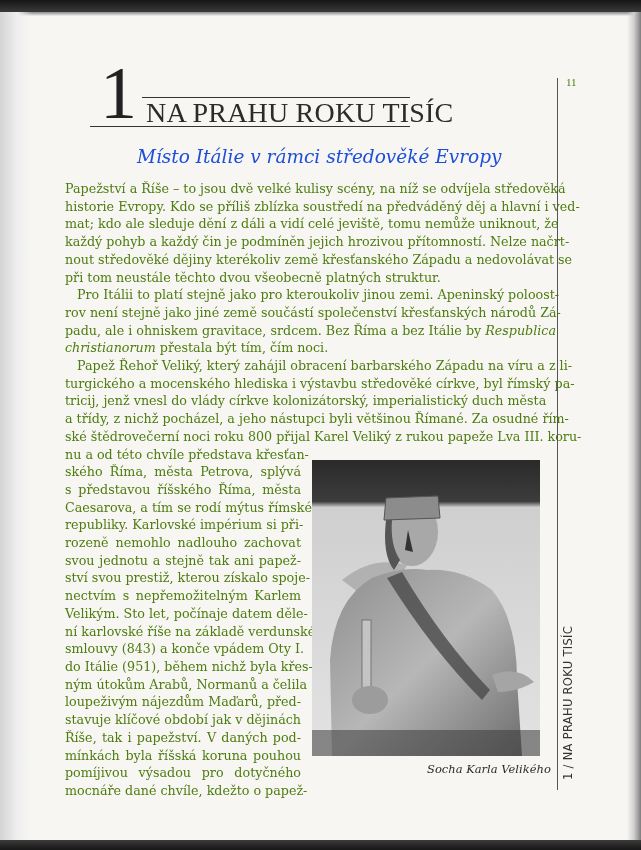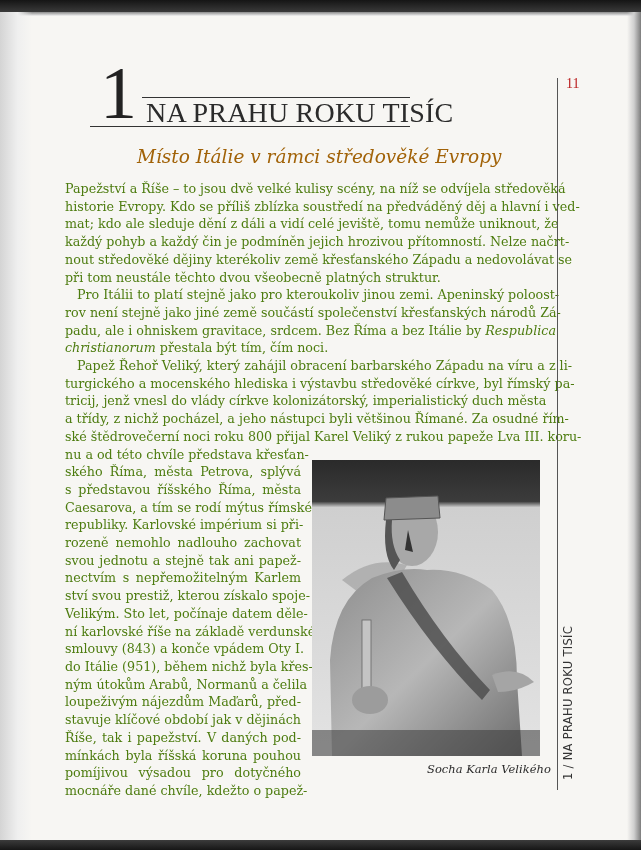--- a/index.html
+++ b/index.html
@@ -22,39 +22,39 @@
 
   .chapter-head { position:absolute; left:94px; top:62px; width:320px; height:66px; }
   .chapter-number { position:absolute; left:6px; top:-6px; font-family:"Liberation Serif", serif;
     font-size:74px; line-height:74px; color:#222; }
   .chapter-rule-top { position:absolute; left:48px; top:35px; width:268px; height:1px; background:#333; }
   .chapter-title { position:absolute; left:52px; top:36px; font-family:"Liberation Serif", serif;
     font-size:28px; line-height:30px; color:#2b2b2b; letter-spacing:0.2px; white-space:nowrap; }
   .chapter-rule-bottom { position:absolute; left:-4px; top:64px; width:320px; height:1px; background:#333; }
 
   .section-title { position:absolute; left:137px; top:146px; font-family:"DejaVu Serif", serif;
-    font-style:italic; font-size:18.5px; color:#a16207; white-space:nowrap; }
+    font-style:italic; font-size:18.5px; color:#1d4ed8; white-space:nowrap; }
 
   .body-text { position:absolute; left:65px; top:180px; width:477px;
     font-family:"DejaVu Serif", serif; font-size:12.7px; line-height:17.7px;
     color:#4d7c0f; text-align:justify; }
   .line { display:block; white-space:nowrap; text-align-last:justify; text-align:justify; }
   .line.last { text-align-last:left; }
   .line.indent { padding-left:12px; }
   .line.narrow { width:236px; }
   .body-text em { font-style:italic; }
 
   .figure { position:absolute; left:312px; top:460px; width:228px; height:296px;
     background:#d9d9d9; overflow:hidden; }
   .figure svg { display:block; }
   .caption { position:absolute; left:427px; top:762px; font-family:"DejaVu Serif", serif;
     font-style:italic; font-size:11.5px; color:#2b2b2b; white-space:nowrap; }
 
   .folio { position:absolute; left:566px; top:76px; font-family:"Liberation Serif", serif;
-    font-size:14px; color:#b91c1c; }
+    font-size:11px; color:#4d7c0f; }
   .side-rule { position:absolute; left:557px; top:78px; width:1px; height:712px; background:#555; }
   .running-head { position:absolute; left:561px; top:780px; transform-origin:0 0;
     transform:rotate(-90deg); font-family:"DejaVu Sans", "Liberation Sans", sans-serif;
     font-size:11.5px; color:#333; white-space:nowrap; letter-spacing:0.3px; }
 </style>
 </head>
 <body>
 
 <div class="scan-top"></div>
 <div class="scan-top-edge"></div>
@@ -87,22 +87,22 @@
   <span class="line">tricij, jenž vnesl do vlády církve kolonizátorský, imperialistický duch města</span>
   <span class="line">a třídy, z nichž pocházel, a jeho nástupci byli většinou Římané. Za osudné řím-</span>
   <span class="line">ské štědrovečerní noci roku 800 přijal Karel Veliký z rukou papeže Lva III. koru-</span>
   <span class="line narrow">nu a od této chvíle představa křesťan-</span>
   <span class="line narrow">ského Říma, města Petrova, splývá</span>
   <span class="line narrow">s představou říšského Říma, města</span>
   <span class="line narrow">Caesarova, a tím se rodí mýtus římské</span>
   <span class="line narrow">republiky. Karlovské impérium si při-</span>
   <span class="line narrow">rozeně nemohlo nadlouho zachovat</span>
   <span class="line narrow">svou jednotu a stejně tak ani papež-</span>
+  <span class="line narrow">ství svou prestiž, kterou získalo spoje-</span>
   <span class="line narrow">nectvím s nepřemožitelným Karlem</span>
-  <span class="line narrow">ství svou prestiž, kterou získalo spoje-</span>
   <span class="line narrow">Velikým. Sto let, počínaje datem děle-</span>
   <span class="line narrow">ní karlovské říše na základě verdunské</span>
   <span class="line narrow">smlouvy (843) a konče vpádem Oty I.</span>
   <span class="line narrow">do Itálie (951), během nichž byla křes-</span>
   <span class="line narrow">ným útokům Arabů, Normanů a čelila</span>
   <span class="line narrow">loupeživým nájezdům Maďarů, před-</span>
   <span class="line narrow">stavuje klíčové období jak v dějinách</span>
   <span class="line narrow">Říše, tak i papežství. V daných pod-</span>
   <span class="line narrow">mínkách byla říšská koruna pouhou</span>
   <span class="line narrow">pomíjivou výsadou pro dotyčného</span>

